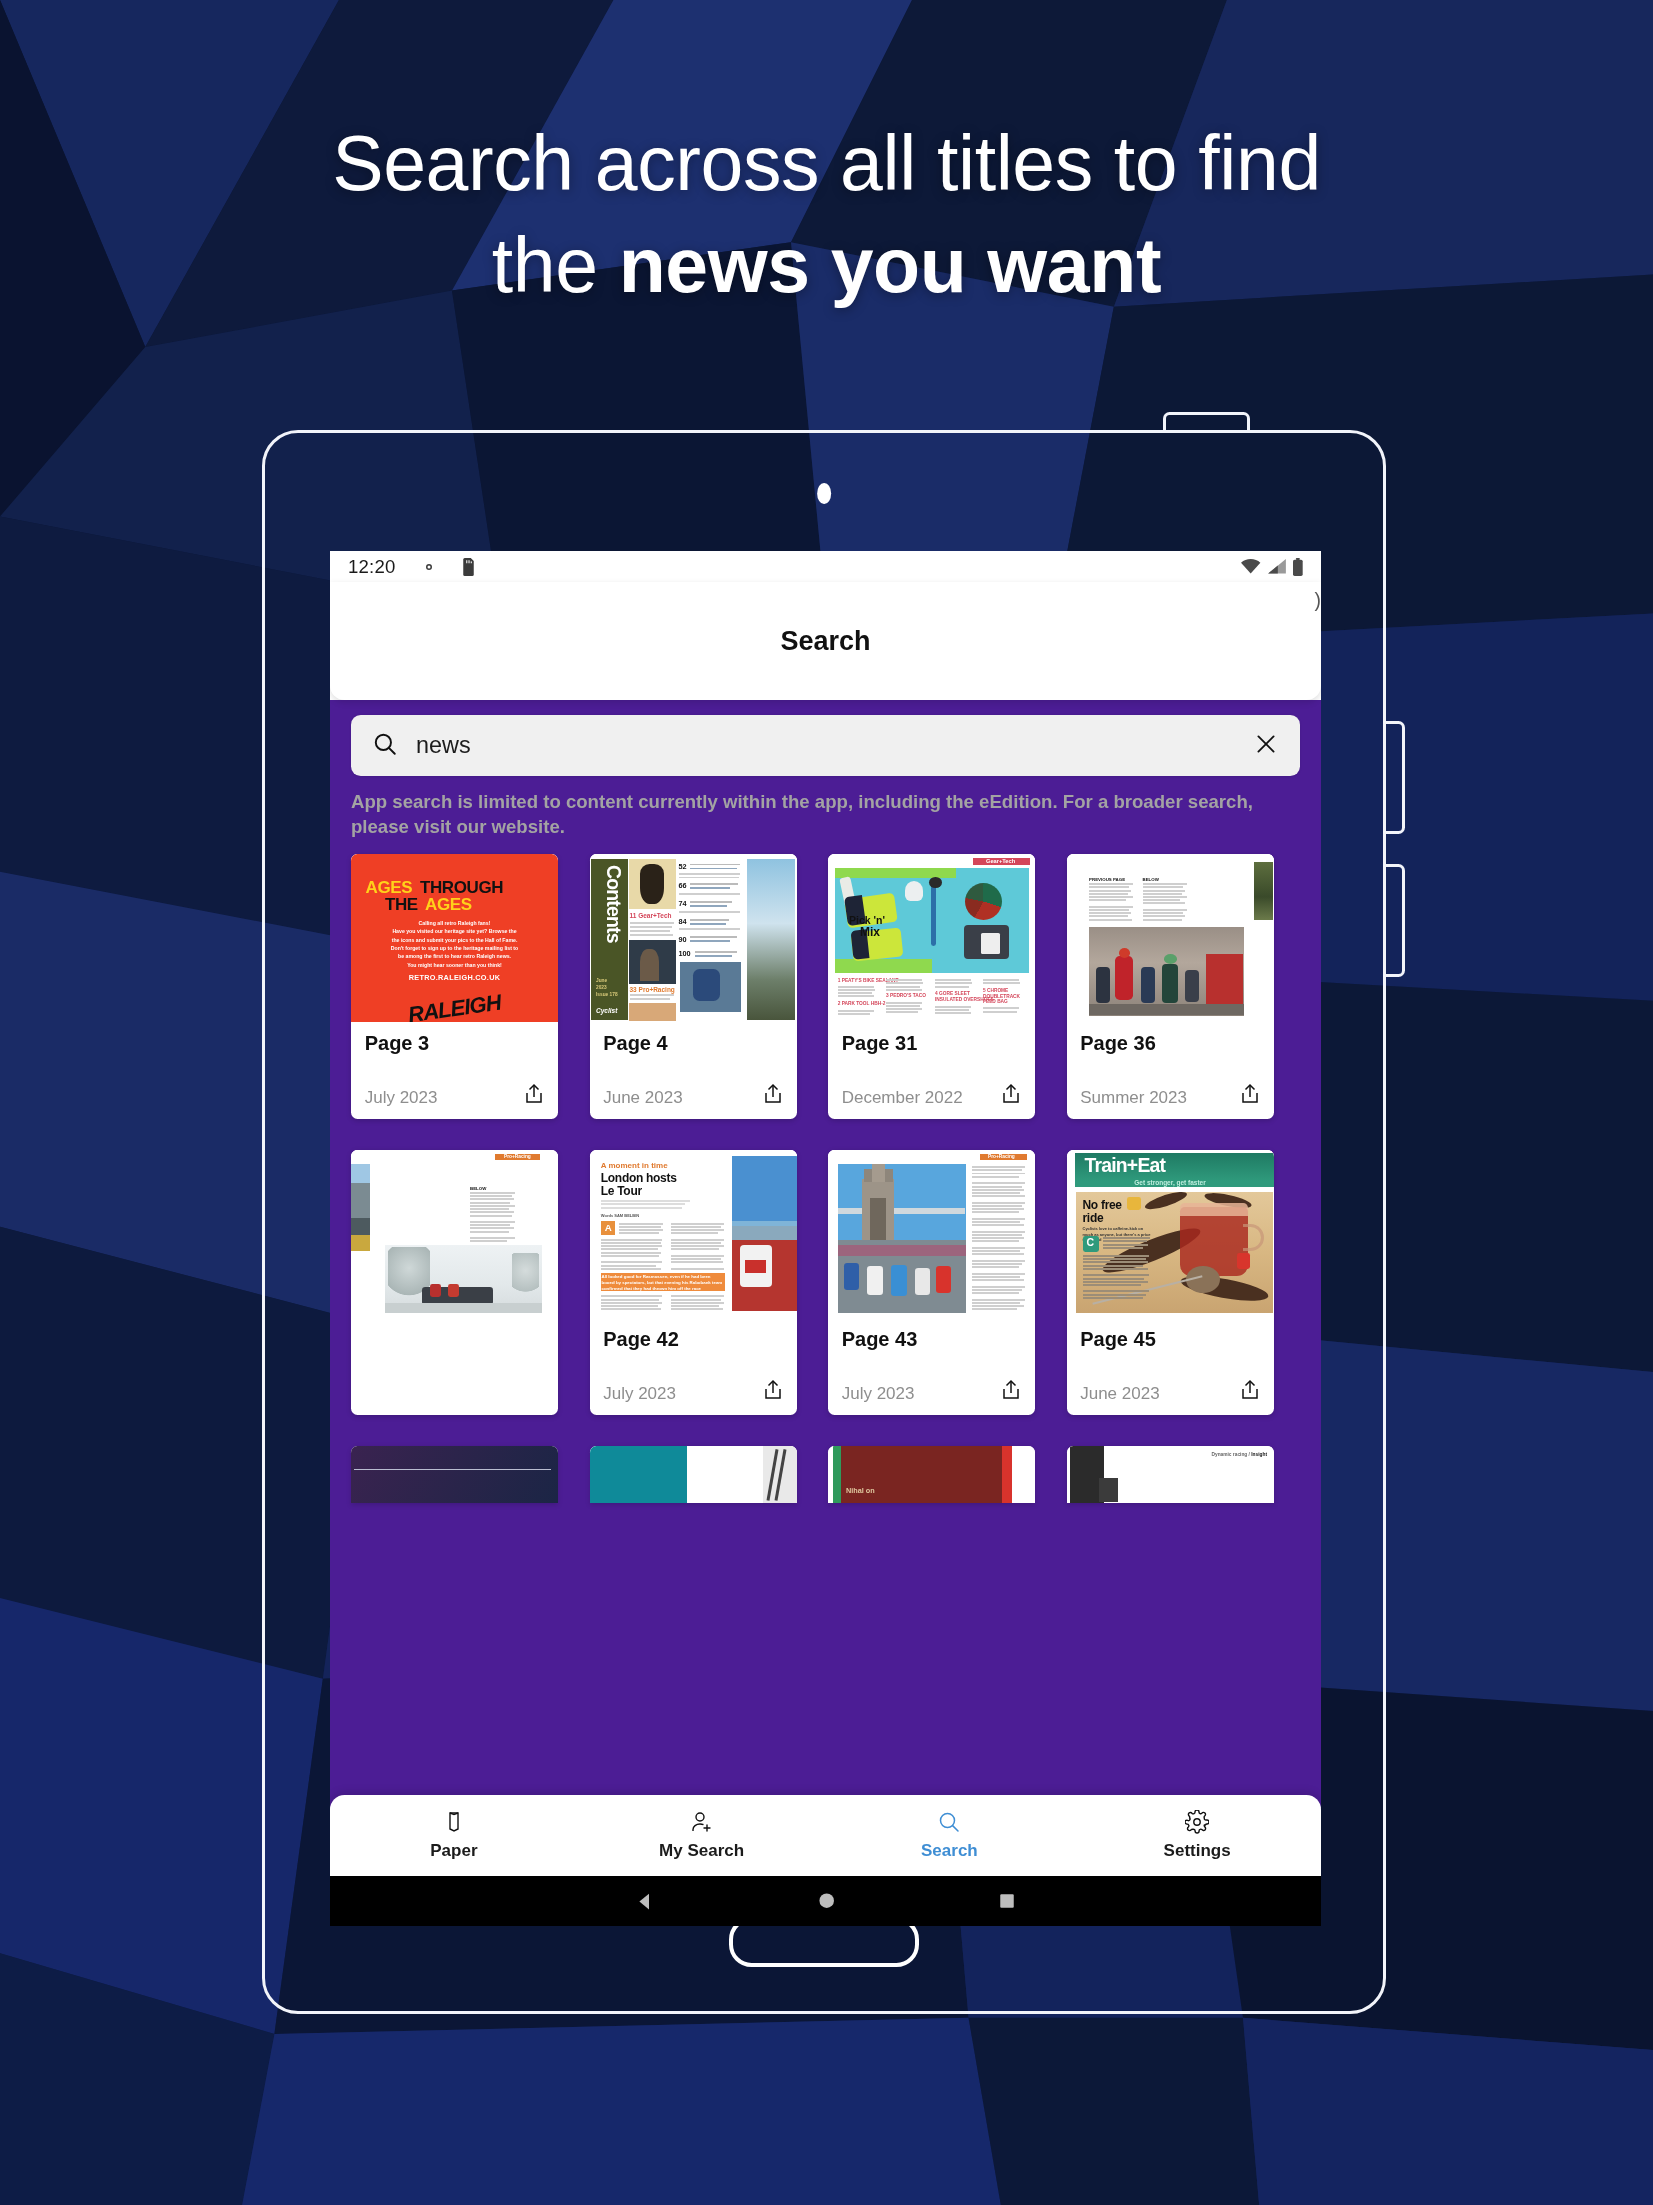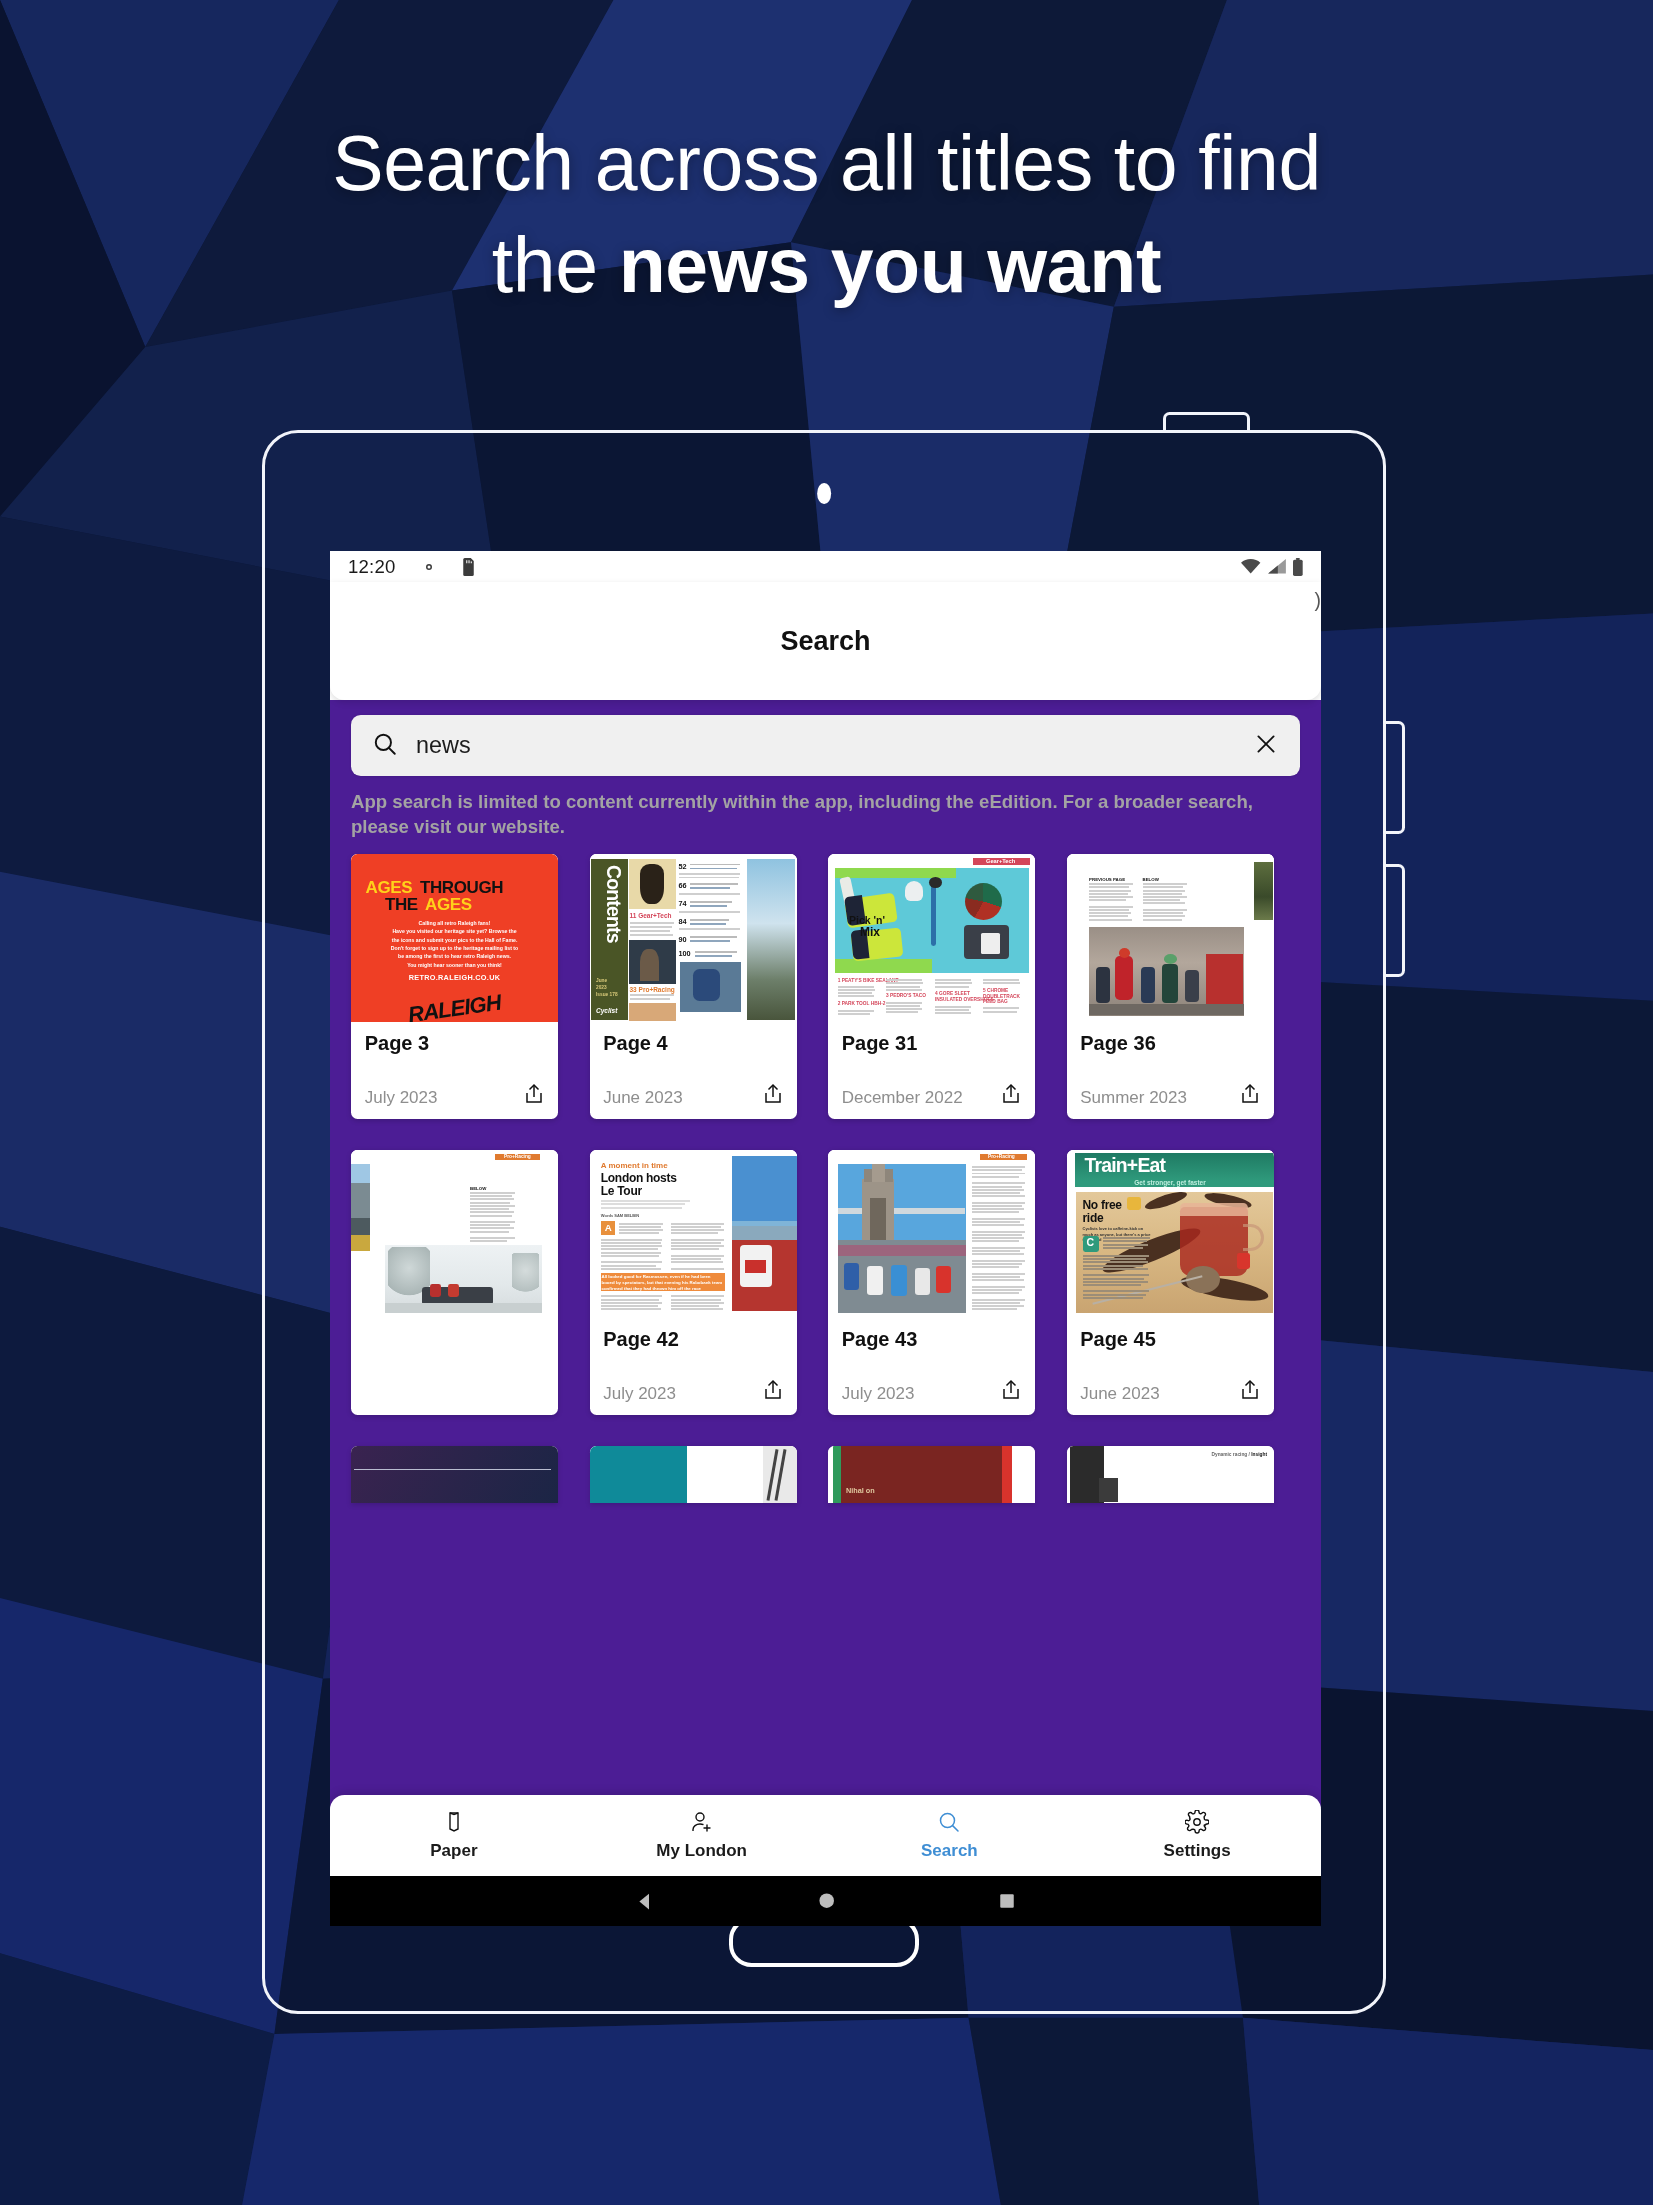--- a/index.html
+++ b/index.html
@@ -860,21 +860,21 @@
           <path d="M8 3l4 1.6L16 3"></path>
         </svg>
       <span class="nl">Paper</span>
     </div>
     <div class="navitem">
       <svg width="24" height="24" viewBox="0 0 24 24" fill="none" stroke="#111" stroke-width="1.4">
           <circle cx="10" cy="7" r="4"></circle>
           <path d="M3 21v-1.5C3 16.4 6.1 14 10 14c1.3 0 2.5.3 3.5.7"></path>
           <path d="M17 15v6M14 18h6" stroke-linecap="round"></path>
         </svg>
-      <span class="nl">My London</span>
+      <span class="nl">My Search</span>
     </div>
     <div class="navitem active">
       <svg width="24" height="24" viewBox="0 0 24 24" fill="none" stroke="#3f8ed4" stroke-width="1.5">
           <circle cx="10.5" cy="10.5" r="7"></circle>
           <line x1="15.6" y1="15.6" x2="21" y2="21" stroke-linecap="round"></line>
         </svg>
       <span class="nl">Search</span>
     </div>
     <div class="navitem">
       <svg width="24" height="24" viewBox="0 0 24 24" fill="none" stroke="#111" stroke-width="1.4">

